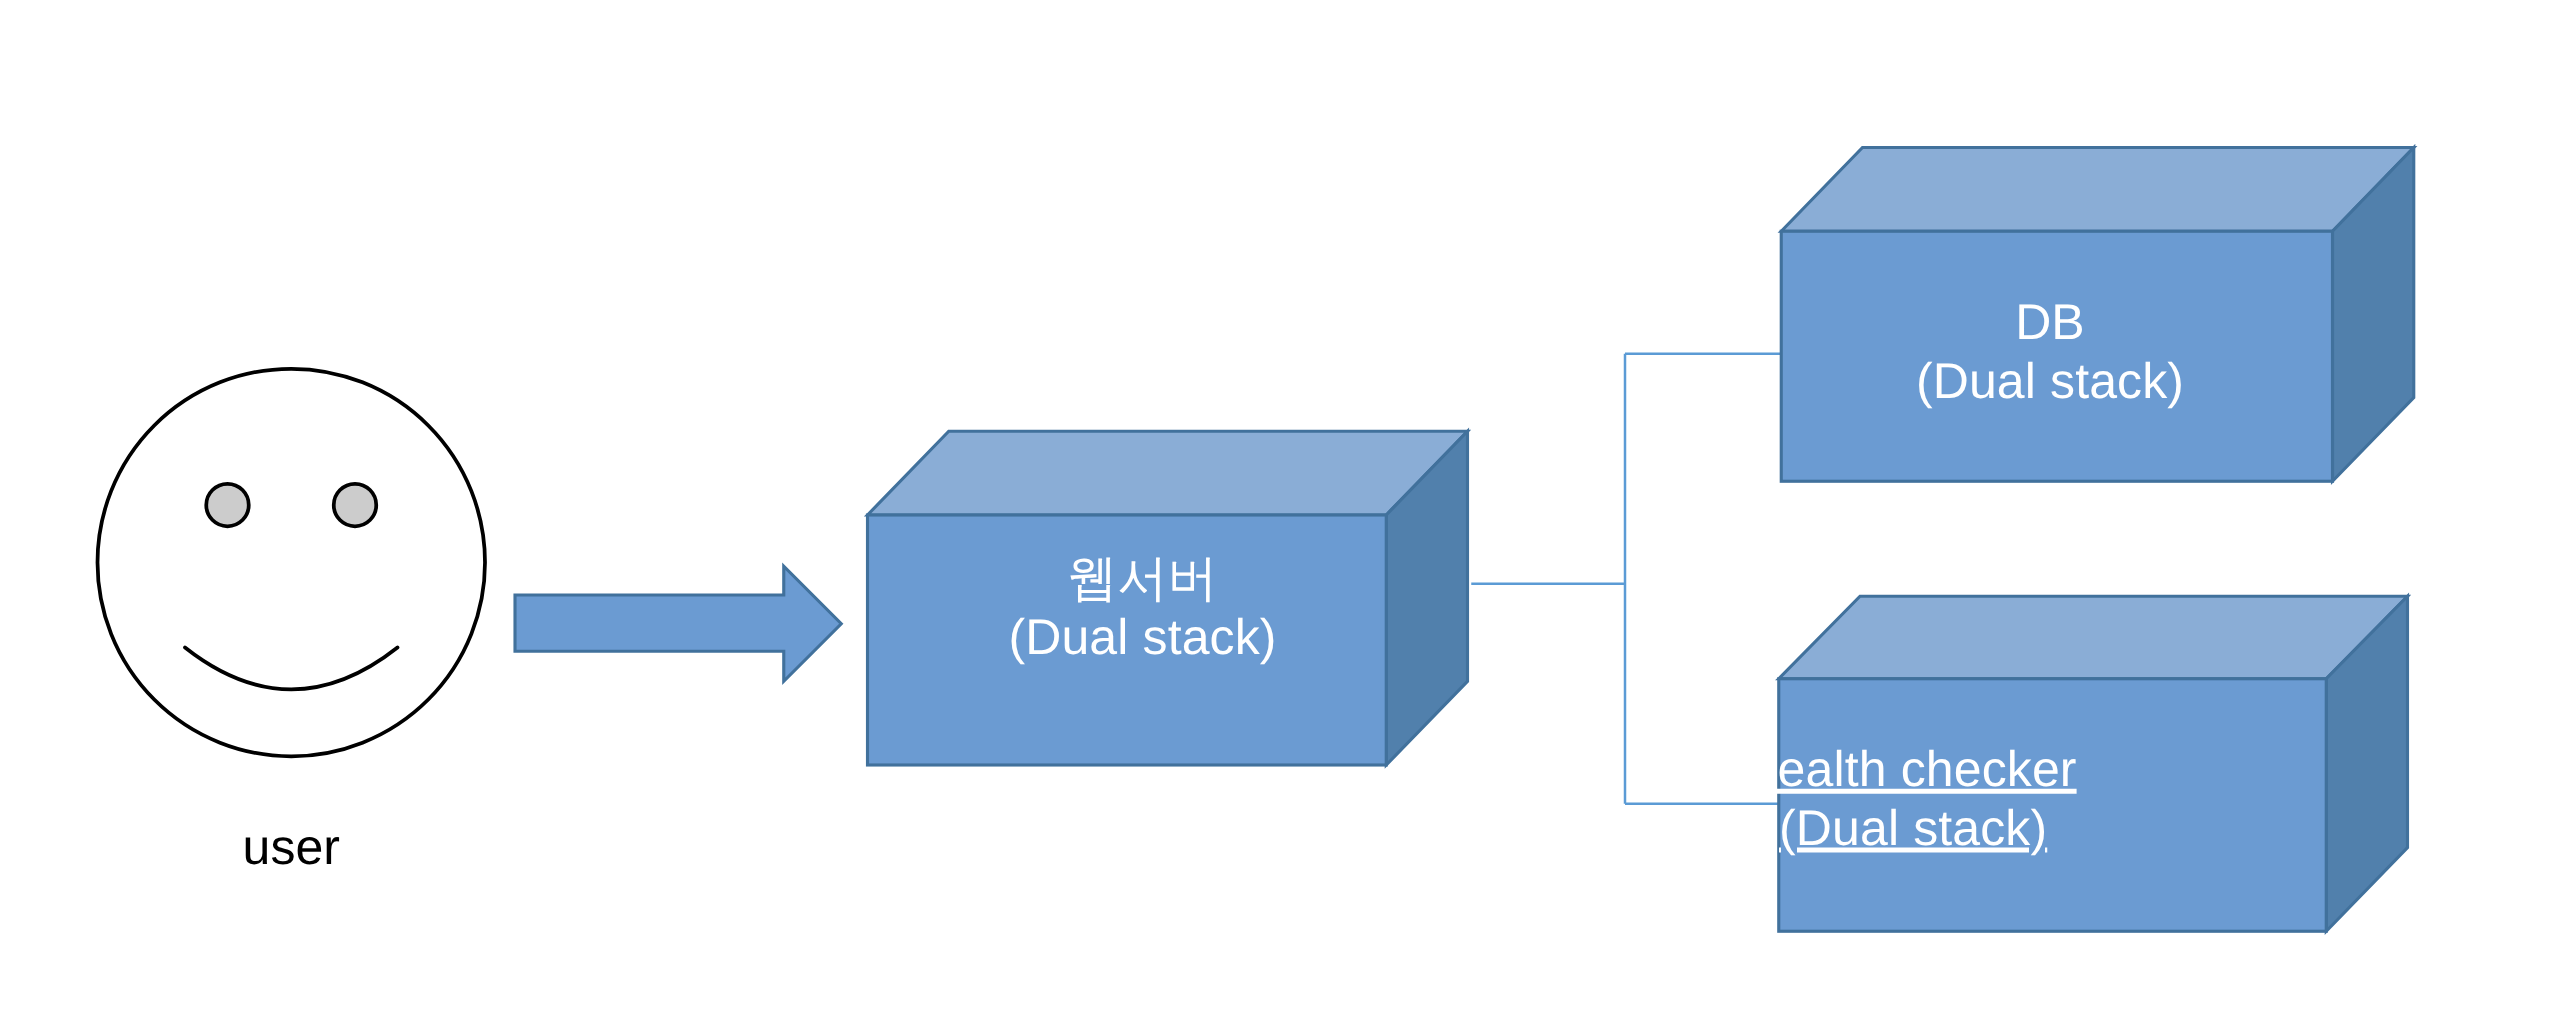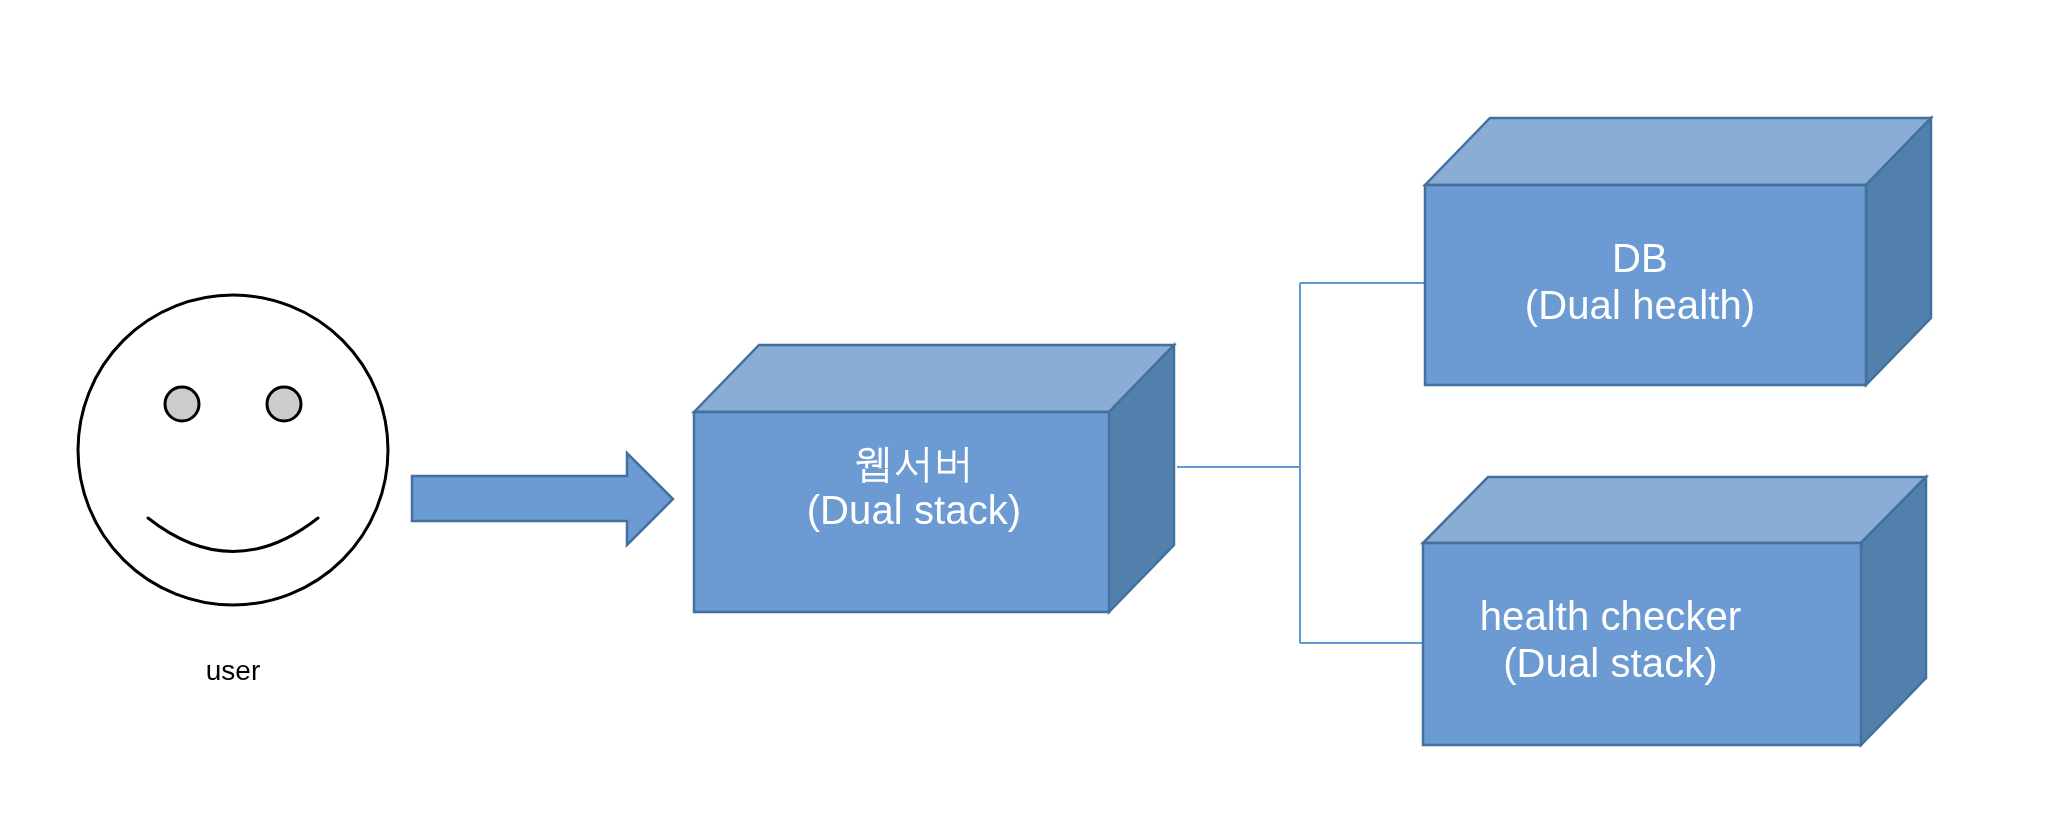--- a/index.html
+++ b/index.html
@@ -34,28 +34,28 @@
     line-height: 1.17;
     text-align: center;
     white-space: pre;
     pointer-events: none;
     letter-spacing: 0.1px;
   }
   .node-label {
     position: absolute;
     color: #000000;
     font-family: "Liberation Sans", "DejaVu Sans", sans-serif;
-    font-size: 28px;
+    font-size: 40px;
     line-height: 1.15;
     text-align: center;
     white-space: pre;
   }
   #webserver-label { left: 694px; top: 440px; width: 440px; }
   #db-label        { left: 1425px; top: 235px; width: 430px; }
-  #health-label    { left: 1423px; top: 593px; width: 375px; }
+  #health-label    { left: 1343px; top: 593px; width: 375px; text-decoration: underline; }
   #user-label      { left: 83px;  top: 655px;  width: 300px; }
 </style>
 </head>
 <body>
 
 <div id="canvas">
 
   <svg id="diagram-svg" viewBox="0 0 2052 816" xmlns="http://www.w3.org/2000/svg">
 
     <g>
@@ -100,20 +100,20 @@
       <path d="M 1861 543 L 1926 477 L 1926 678 L 1861 745 Z" fill="#5180AC" stroke="#41719C" stroke-width="2.5" stroke-linejoin="miter"></path>
       <rect x="1423" y="543" width="438" height="202" fill="#6B9BD2" stroke="#41719C" stroke-width="2.5"></rect>
     </g>
 
   </svg>
 
   <div class="box-label" id="webserver-label">웹서버
 (Dual stack)</div>
 
   <div class="box-label" id="db-label">DB
-(Dual health)</div>
+(Dual stack)</div>
 
   <div class="box-label" id="health-label">health checker
 (Dual stack)</div>
 
   <div class="node-label" id="user-label">user</div>
 
 </div>
 
 </body></html>

